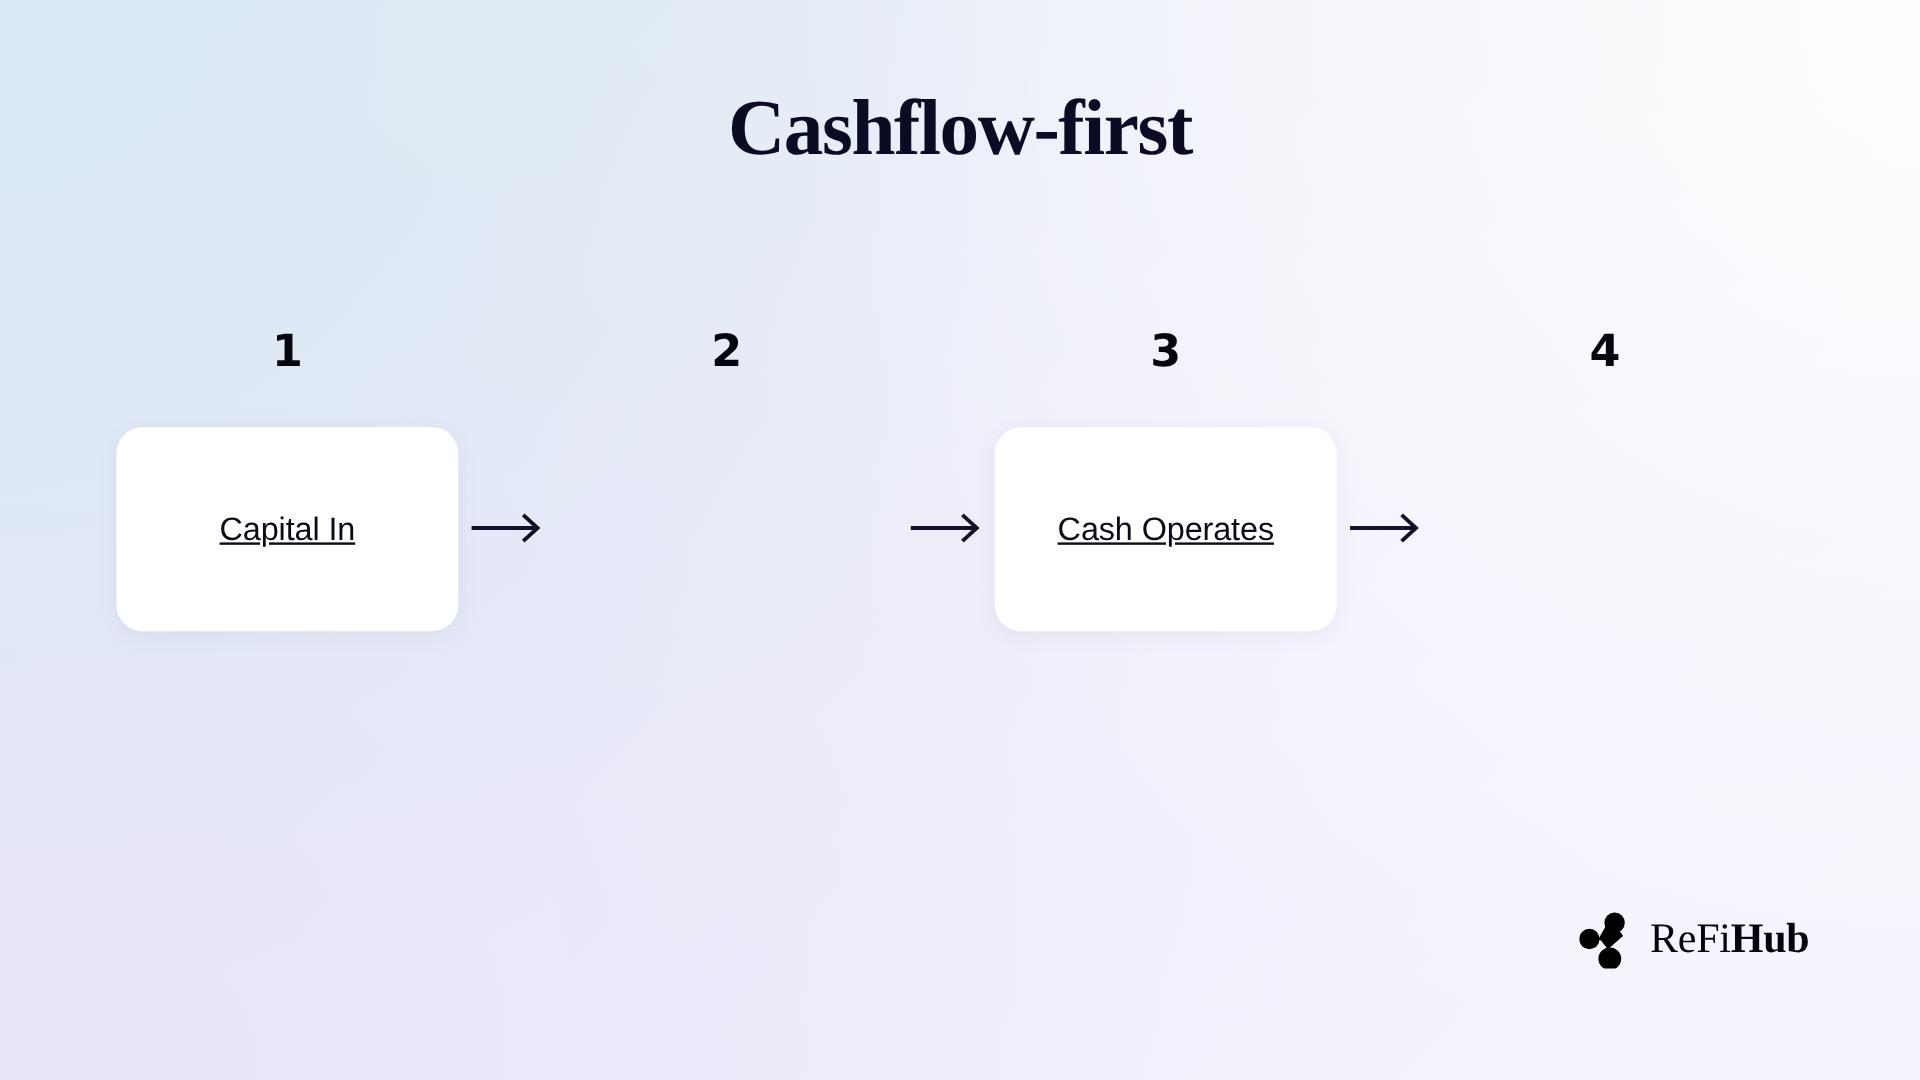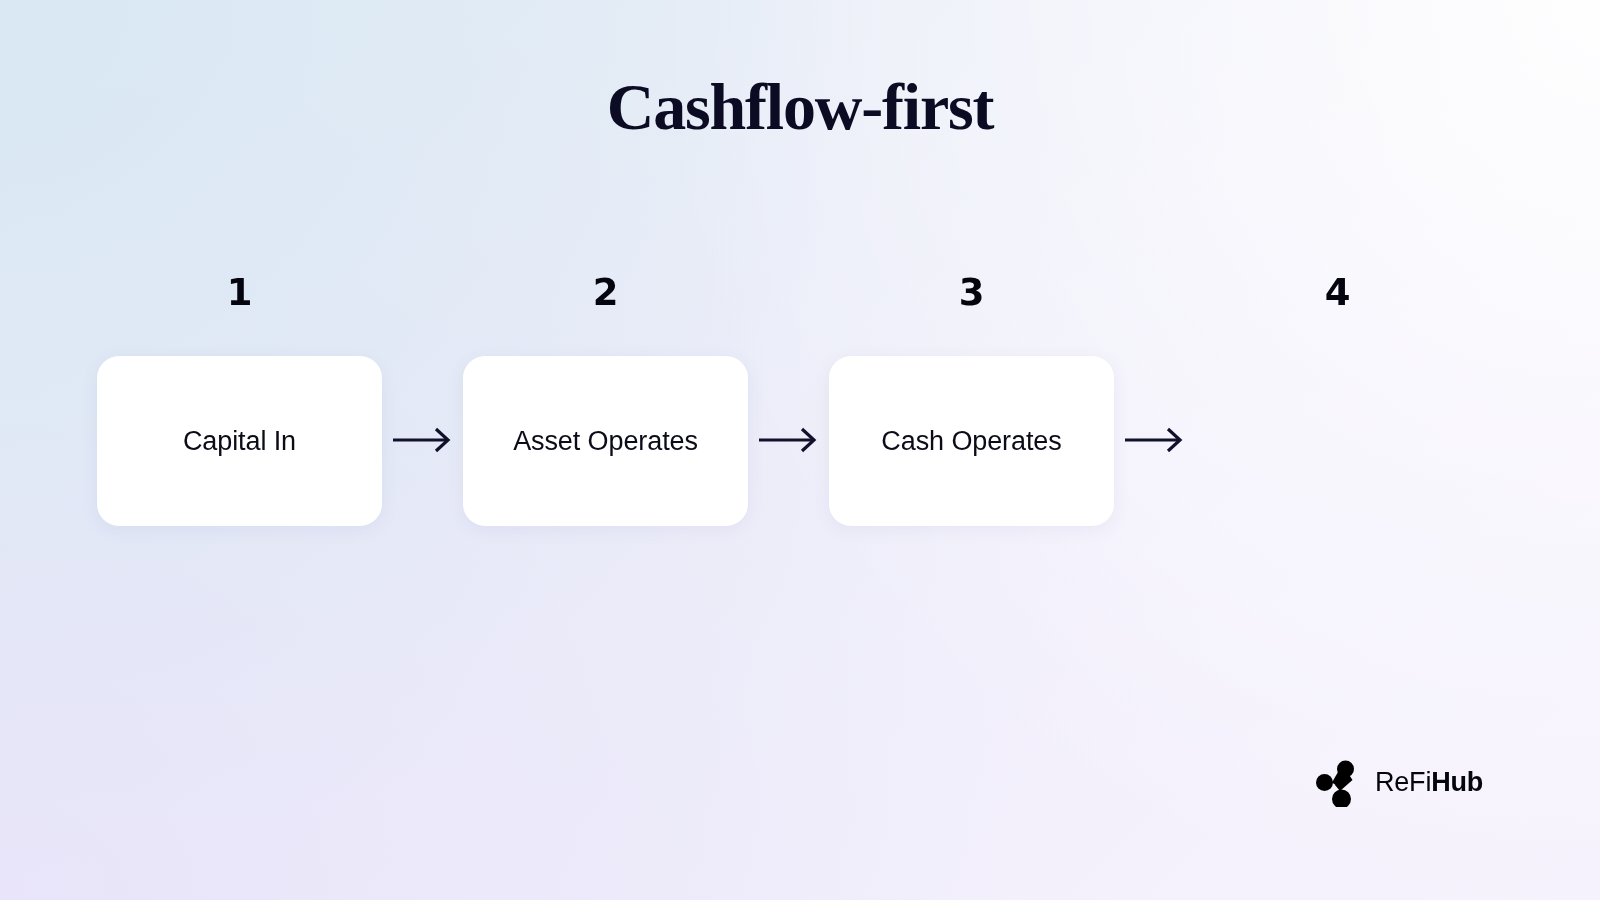--- a/index.html
+++ b/index.html
@@ -90,20 +90,21 @@
 
   .step-label {
     font-size: 27px;
     line-height: 34px;
     color: #0c0c18;
     font-family: "Liberation Sans", sans-serif;
     font-weight: 400;
     text-align: center;
     letter-spacing: -0.1px;
     white-space: nowrap;
+    text-decoration: underline;
   }
 
   .arrow {
     flex: 0 0 auto;
     width: 80px;
     height: 256px;
     display: flex;
     align-items: center;
     justify-content: center;
     padding-top: 79px;
@@ -116,24 +117,24 @@
     position: absolute;
     left: 1316px;
     top: 757px;
     display: flex;
     flex-direction: row;
     align-items: center;
     gap: 13px;
   }
   #logo-mark { display: block; }
   #logo-text {
-    font-size: 27px;
+    font-size: 35px;
     line-height: 30px;
     color: #05050f;
-    font-family: Liberation Sans, sans-serif;
+    font-family: Liberation Serif, serif;
     letter-spacing: -0.2px;
     white-space: nowrap;
   }
   #logo-text .lt-light { font-weight: 400; }
   #logo-text .lt-bold  { font-weight: 700; }
 </style>
 </head>
 <body>
 
 <div id="slide">
@@ -151,23 +152,20 @@
 
     <div class="arrow">
       <svg width="64" height="30" viewBox="0 0 64 30" aria-hidden="true">
         <line x1="2" y1="15" x2="56" y2="15" stroke="#11112b" stroke-width="3.2" stroke-linecap="butt"></line>
         <polyline points="45,4 57,15 45,26" fill="none" stroke="#11112b" stroke-width="3.2" stroke-linecap="butt" stroke-linejoin="miter"></polyline>
       </svg>
     </div>
 
     <div class="step">
       <div class="step-number">2</div>
-      <div class="step-card">
-        <div class="step-label">Asset Operates</div>
-      </div>
     </div>
 
     <div class="arrow">
       <svg width="64" height="30" viewBox="0 0 64 30" aria-hidden="true">
         <line x1="2" y1="15" x2="56" y2="15" stroke="#11112b" stroke-width="3.2" stroke-linecap="butt"></line>
         <polyline points="45,4 57,15 45,26" fill="none" stroke="#11112b" stroke-width="3.2" stroke-linecap="butt" stroke-linejoin="miter"></polyline>
       </svg>
     </div>
 
     <div class="step">

